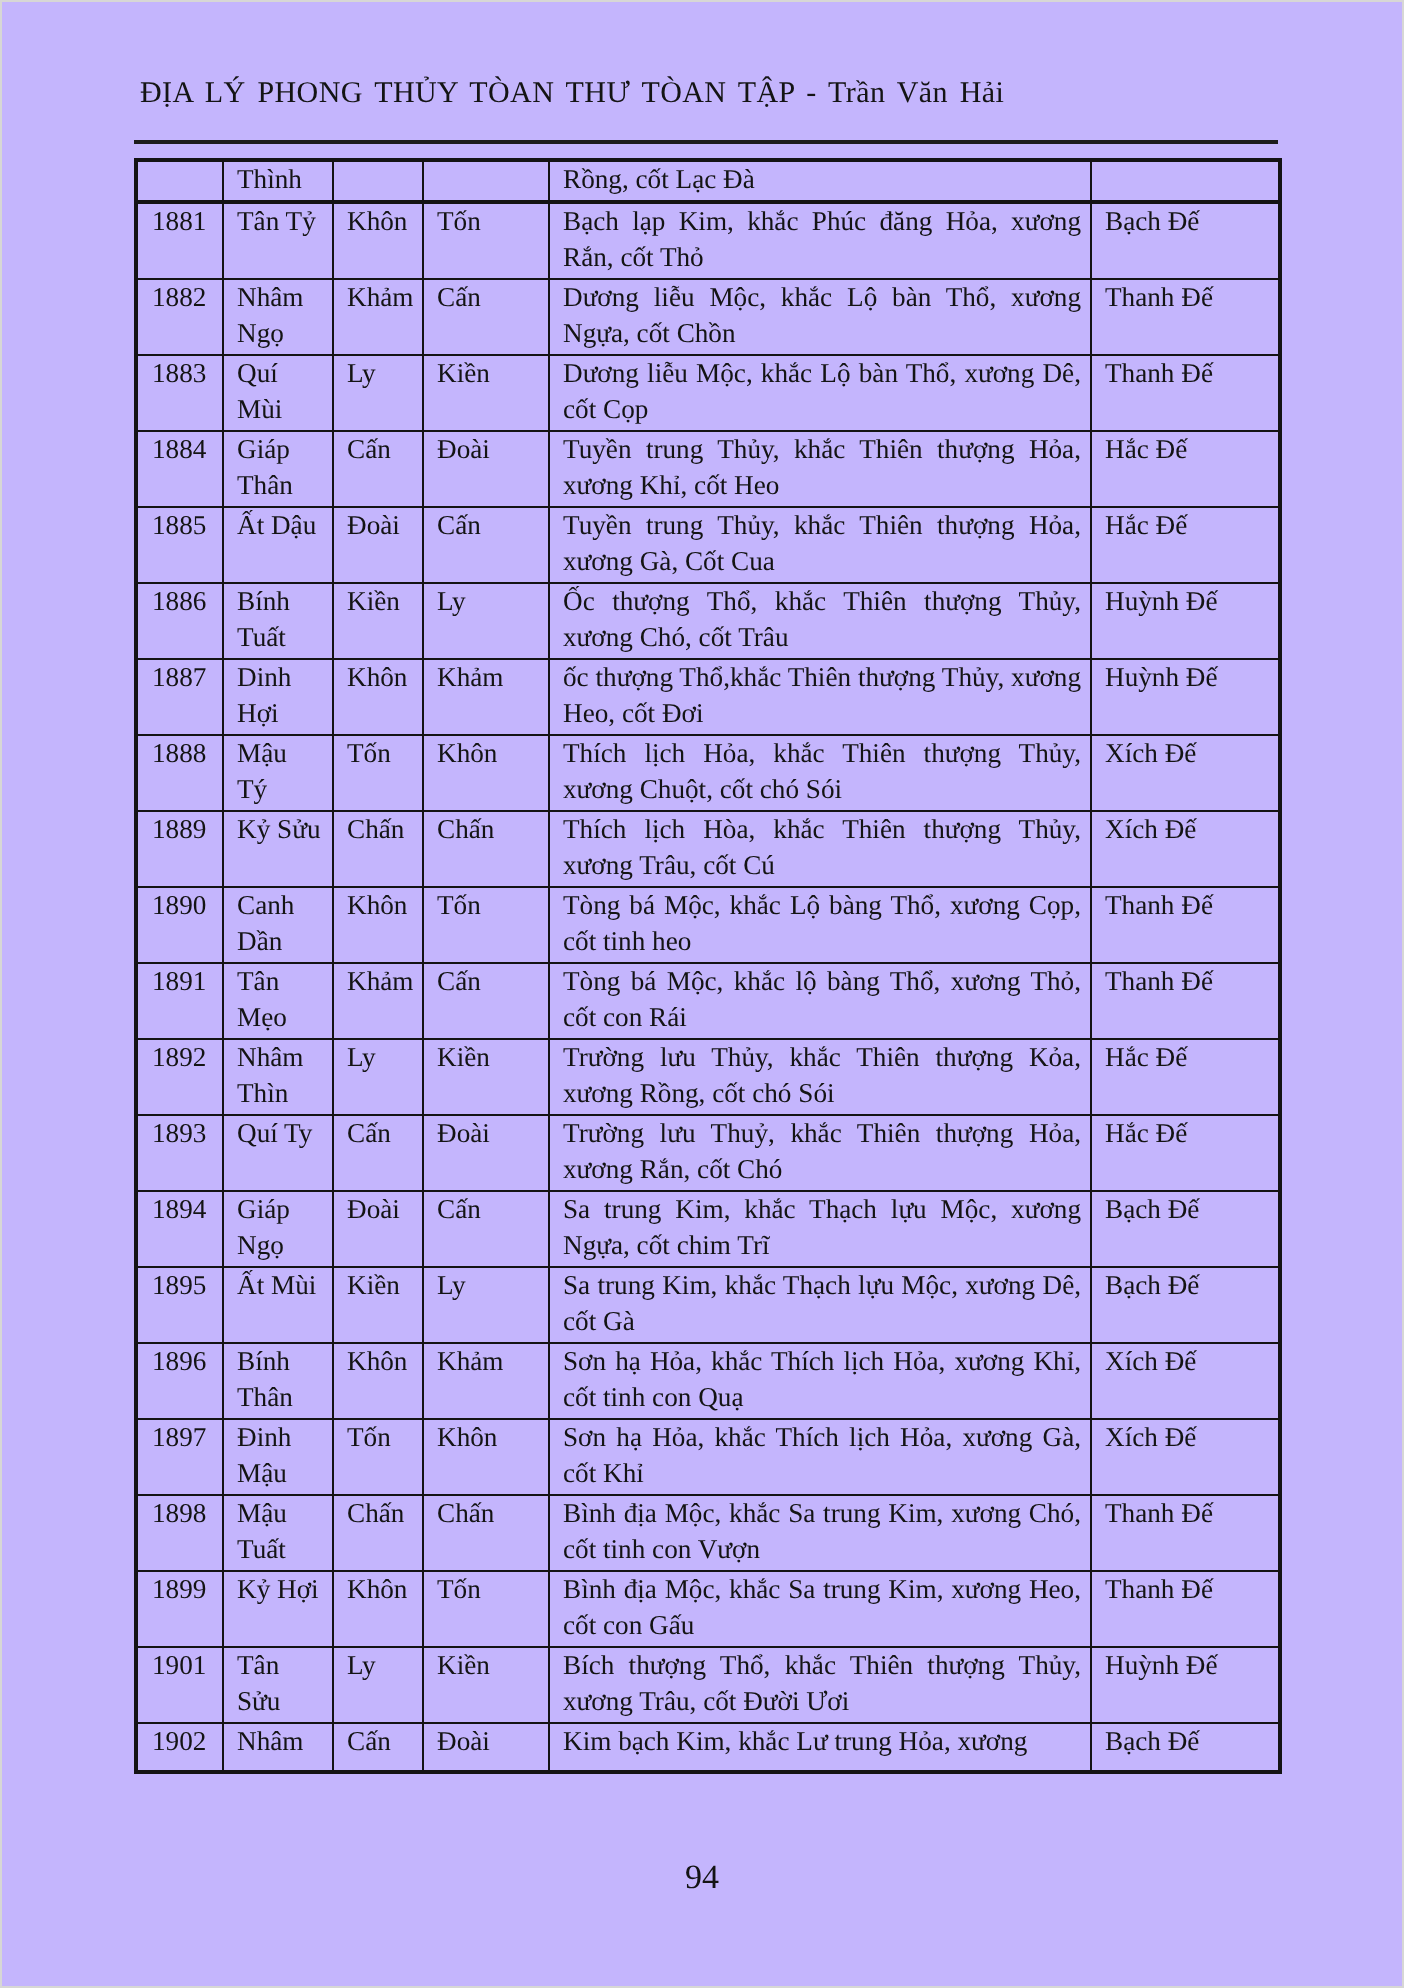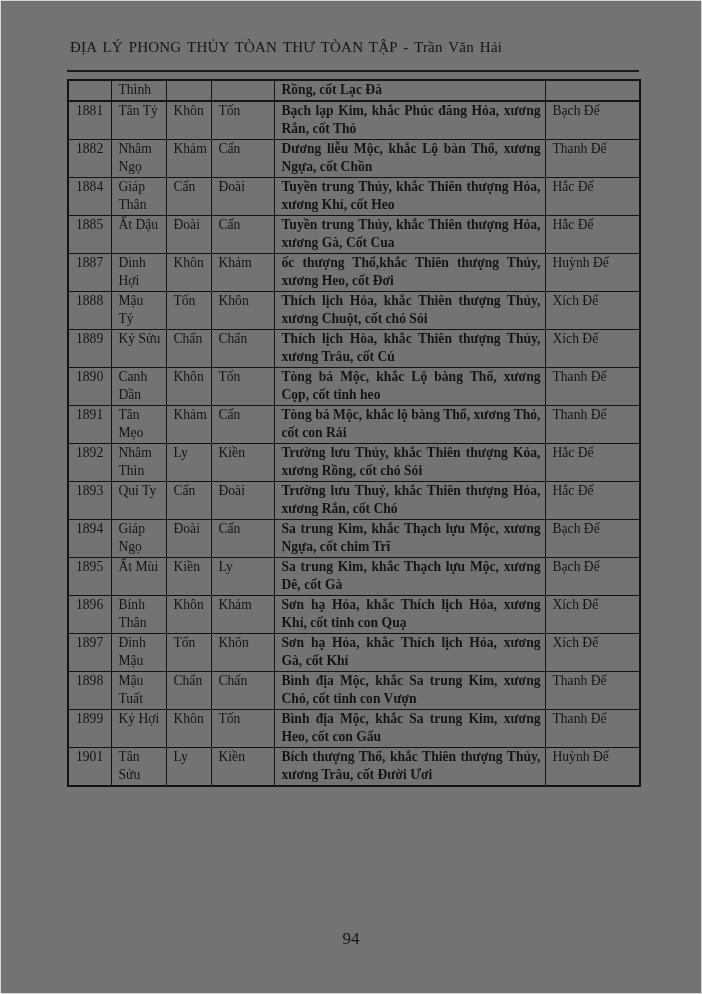--- a/index.html
+++ b/index.html
@@ -4,21 +4,21 @@
 <style>
   html, body {
     margin: 0;
     padding: 0;
     background: #ffffff;
   }
   .page {
     position: relative;
     width: 702px;
     height: 994px;
-    background: #737373;
+    background: #c4b5fd;
     box-sizing: border-box;
     border: 1px solid #d7d7d5;
     font-family: "Liberation Serif", "DejaVu Serif", serif;
     color: #151515;
     overflow: hidden;
   }
   .header-title {
     position: absolute;
     left: 69px;
     top: 38px;
@@ -54,21 +54,20 @@
     color: #141414;
     overflow: hidden;
   }
   table.destiny tr td { height: 37px; }
   table.destiny tr.partial td { height: 19px; border-bottom-width: 2.5px; }
   table.destiny tr.single td { height: 23px; }
   td.year-cell { padding-left: 8px; margin-left: 24px; }
   td.desc-cell {
     text-align: justify;
     padding-right: 5px;
-    font-weight: bold;
   }
   td.de-cell { padding-left: 6px; }
   .page-number {
     position: absolute;
     left: 0;
     top: 928px;
     width: 100%;
     text-align: center;
     font-size: 17px;
     color: #141414;
@@ -111,34 +110,50 @@
     </tr>
         <tr>
       <td class="year-cell">1882</td>
       <td class="canchi-cell">Nhâm Ngọ</td>
       <td class="que1-cell">Khảm</td>
       <td class="que2-cell">Cấn</td>
       <td class="desc-cell">Dương liễu Mộc, khắc Lộ bàn Thổ, xương Ngựa, cốt Chồn</td>
       <td class="de-cell">Thanh Đế</td>
     </tr>
         <tr>
+      <td class="year-cell">1883</td>
+      <td class="canchi-cell">Quí Mùi</td>
+      <td class="que1-cell">Ly</td>
+      <td class="que2-cell">Kiền</td>
+      <td class="desc-cell">Dương liễu Mộc, khắc Lộ bàn Thổ, xương Dê, cốt Cọp</td>
+      <td class="de-cell">Thanh Đế</td>
+    </tr>
+        <tr>
       <td class="year-cell">1884</td>
       <td class="canchi-cell">Giáp Thân</td>
       <td class="que1-cell">Cấn</td>
       <td class="que2-cell">Đoài</td>
       <td class="desc-cell">Tuyền trung Thủy, khắc Thiên thượng Hỏa, xương Khỉ, cốt Heo</td>
       <td class="de-cell">Hắc Đế</td>
     </tr>
         <tr>
       <td class="year-cell">1885</td>
       <td class="canchi-cell">Ất Dậu</td>
       <td class="que1-cell">Đoài</td>
       <td class="que2-cell">Cấn</td>
       <td class="desc-cell">Tuyền trung Thủy, khắc Thiên thượng Hỏa, xương Gà, Cốt Cua</td>
       <td class="de-cell">Hắc Đế</td>
+    </tr>
+        <tr>
+      <td class="year-cell">1886</td>
+      <td class="canchi-cell">Bính Tuất</td>
+      <td class="que1-cell">Kiền</td>
+      <td class="que2-cell">Ly</td>
+      <td class="desc-cell">Ốc thượng Thổ, khắc Thiên thượng Thủy, xương Chó, cốt Trâu</td>
+      <td class="de-cell">Huỳnh Đế</td>
     </tr>
         <tr>
       <td class="year-cell">1887</td>
       <td class="canchi-cell">Dinh Hợi</td>
       <td class="que1-cell">Khôn</td>
       <td class="que2-cell">Khảm</td>
       <td class="desc-cell">ốc thượng Thổ,khắc Thiên thượng Thủy, xương Heo, cốt Đơi</td>
       <td class="de-cell">Huỳnh Đế</td>
     </tr>
         <tr>
@@ -238,18 +253,26 @@
       <td class="de-cell">Thanh Đế</td>
     </tr>
         <tr>
       <td class="year-cell">1901</td>
       <td class="canchi-cell">Tân Sửu</td>
       <td class="que1-cell">Ly</td>
       <td class="que2-cell">Kiền</td>
       <td class="desc-cell">Bích thượng Thổ, khắc Thiên thượng Thủy, xương Trâu, cốt Đười Ươi</td>
       <td class="de-cell">Huỳnh Đế</td>
     </tr>
+        <tr class="single">
+      <td class="year-cell">1902</td>
+      <td class="canchi-cell">Nhâm</td>
+      <td class="que1-cell">Cấn</td>
+      <td class="que2-cell">Đoài</td>
+      <td class="desc-cell">Kim bạch Kim, khắc Lư trung Hỏa, xương</td>
+      <td class="de-cell">Bạch Đế</td>
+    </tr>
       </tbody>
   </table>
 
   <div class="page-number">94</div>
 
 </div>
 
 </body></html>

